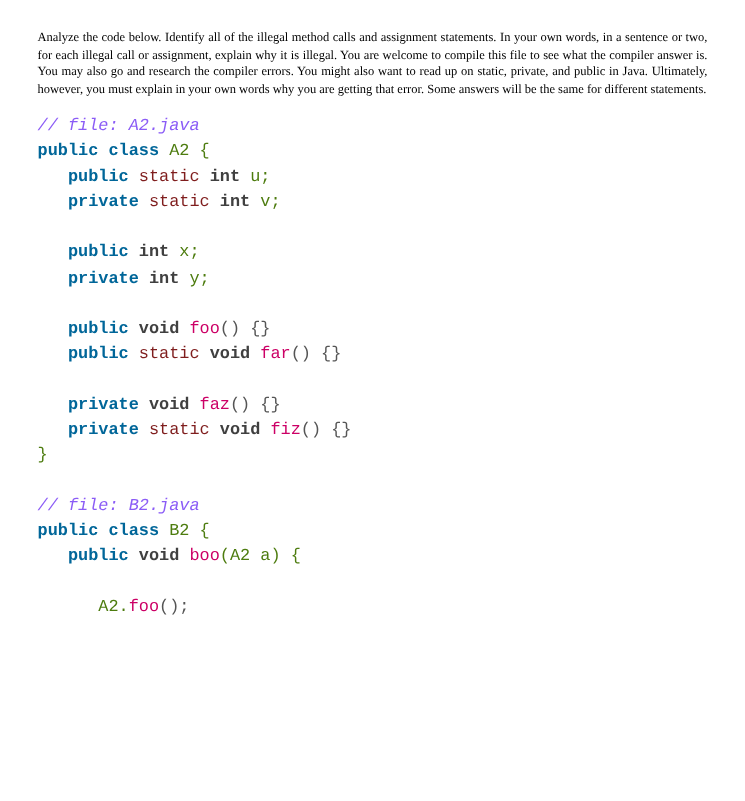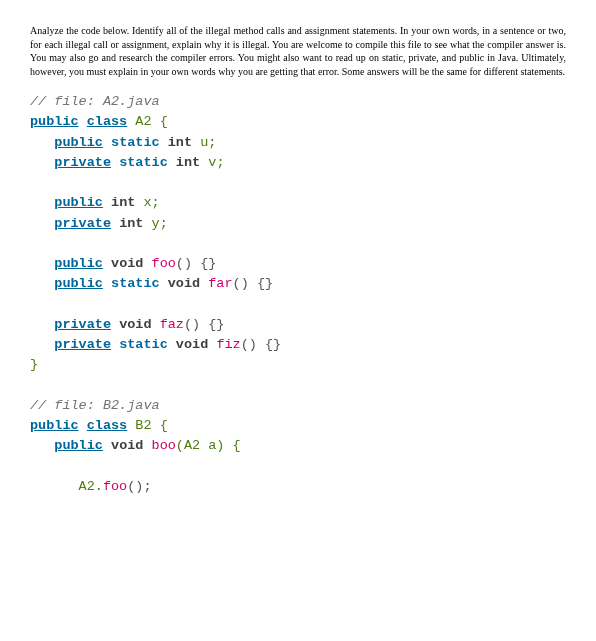--- a/index.html
+++ b/index.html
@@ -26,23 +26,23 @@
     text-align: justify;
     margin-bottom: 14px;
   }
   pre.code {
     font-family: "Courier New", Courier, monospace;
     font-size: 13.5px;
     line-height: 1.5;
     margin: 0;
     white-space: pre;
   }
-  .com   { color: #737373; font-style: italic; text-align: center; }
-  .kwPub { color: #006699; font-weight: bold; text-decoration: underline; }   
-  .kwMod { color: #0369a1; font-weight: bold; margin-top: 24px; }   
+  .com   { color: #8b5cf6; font-style: italic; text-align: center; }
+  .kwPub { color: #006699; font-weight: bold; }   
+  .kwMod { color: #7f1d1d; font-weight: normal; margin-top: 24px; }   
   .kwTyp { color: #404040; font-weight: bold; }   
   .name  { color: #4d7c0f; }
   .fn    { color: #cc0066; margin-top: 35px; }                      
   .pun   { color: #555555; }
 </style>
 </head>
 <body>
 
 <div class="page">
 

